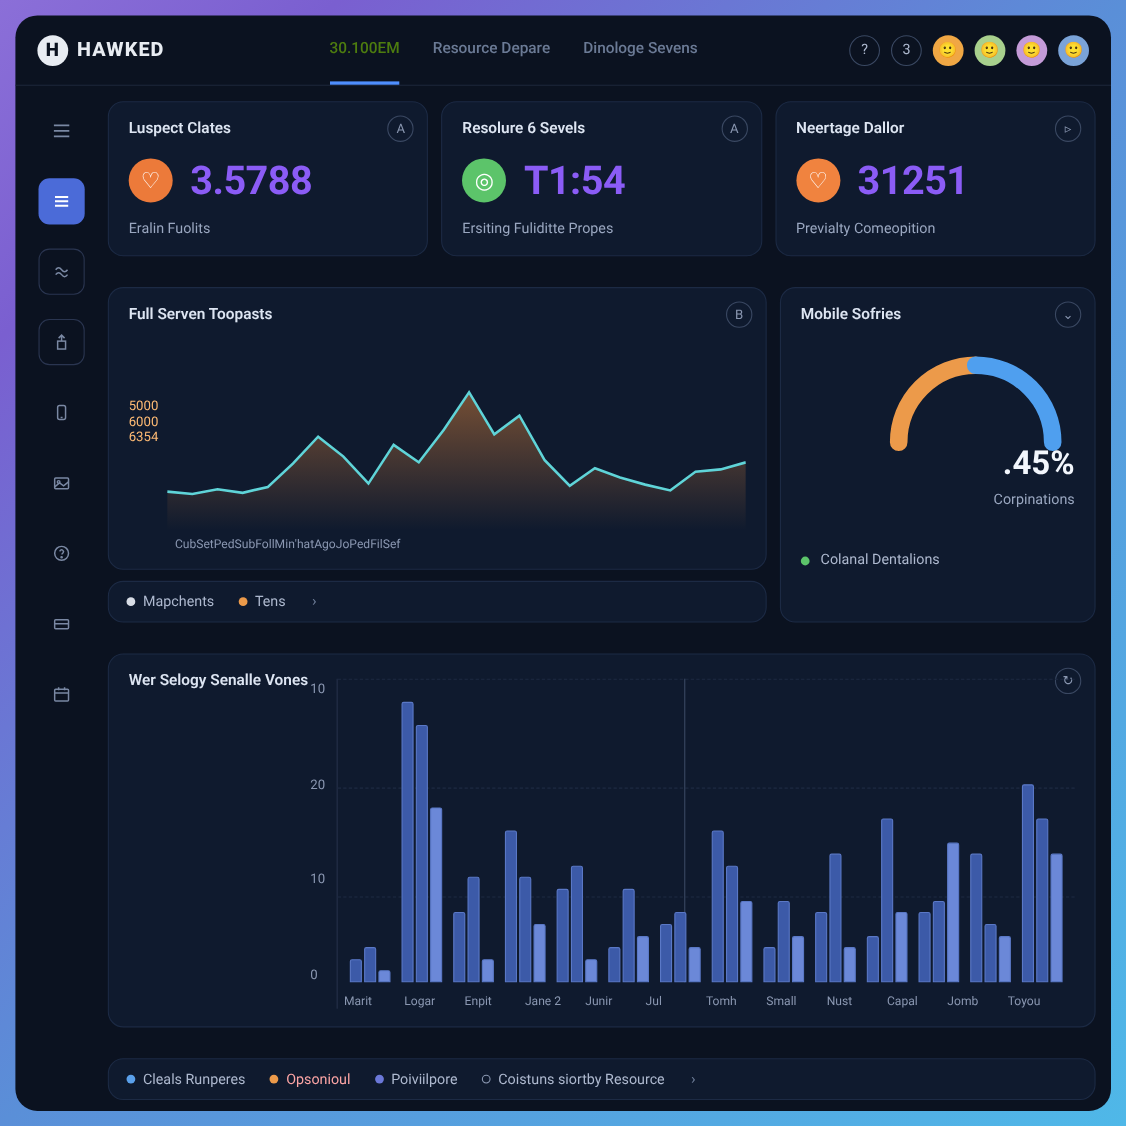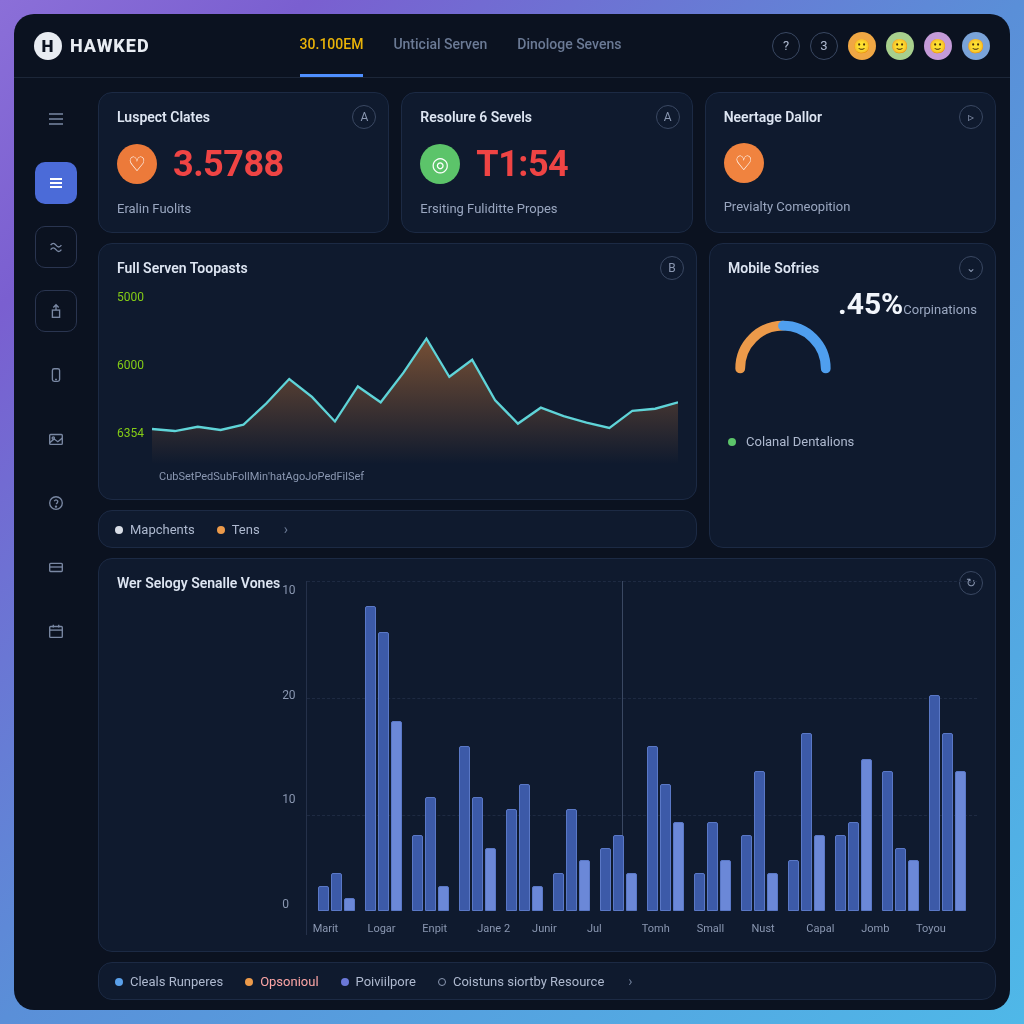--- a/index.html
+++ b/index.html
@@ -8,50 +8,50 @@
     font-family: -apple-system, 'Segoe UI', Roboto, sans-serif;
     background: linear-gradient(135deg, #8b6fd8 0%, #7a5fd0 15%, #5a8fd8 50%, #4fb8e8 100%);
     padding: 14px; color: #e8ecf2; overflow: hidden;
   }
   .app { width:100%; height:100%; background:#0b1220; border-radius:20px; display:flex; flex-direction:column; overflow:hidden; }
   .header { height:64px; display:flex; align-items:center; padding:0 20px; border-bottom:1px solid #1c2638; }
   .logo { display:flex; align-items:center; gap:8px; font-weight:800; letter-spacing:1px; font-size:18px; }
   .logo-badge { width:28px; height:28px; border-radius:50%; background:#e8ecf2; color:#0b1220; display:flex; align-items:center; justify-content:center; font-weight:900; font-size:17px; }
   .tabs { display:flex; gap:30px; margin-left:150px; }
   .tab { color:#6b7a95; font-size:14px; font-weight:500; padding:22px 0; cursor:pointer; border-bottom:3px solid transparent; }
-  .tab.active { color:#eab308; border-bottom-color:#4f8fff; }
+  .tab.active { color:#4d7c0f; border-bottom-color:#4f8fff; }
   .header-right { margin-left:auto; display:flex; align-items:center; gap:10px; }
   .circ { width:28px; height:28px; border-radius:50%; border:1.5px solid #3a4862; display:flex; align-items:center; justify-content:center; font-size:13px; color:#aeb9cf; cursor:pointer; }
   .avatar { width:28px; height:28px; border-radius:50%; display:flex; align-items:center; justify-content:center; font-size:14px; cursor:pointer; }
   .body { flex:1; display:flex; min-height:0; }
   .sidebar { width:84px; display:flex; flex-direction:column; align-items:center; padding-top:20px; gap:22px; }
   .side-item { width:42px; height:42px; border-radius:10px; display:flex; align-items:center; justify-content:center; color:#7a88a3; cursor:pointer; }
   .side-item.active { background:#4b6bd8; color:#fff; }
   .side-item.box { border:1px solid #2a3550; border-radius:10px; }
-  .main { flex:1; padding:14px 14px 10px 0; display:flex; flex-direction:column; gap:10px; min-height:0; }
+  .main { flex:1; padding:14px 14px 10px 0; display:flex; flex-direction:column; gap:28px; min-height:0; }
   .row { display:flex; gap:12px; }
   .card { background:#0f1a2e; border:1px solid #1c2a44; border-radius:14px; padding:16px 18px; position:relative; }
   .kpi { flex:1; }
   .card-title { font-size:14px; font-weight:600; color:#dde5f2; }
   .corner { position:absolute; top:12px; right:12px; width:24px; height:24px; border-radius:50%; border:1.5px solid #3a4862; display:flex; align-items:center; justify-content:center; font-size:12px; color:#8a97b1; cursor:pointer; }
   .kpi-row { display:flex; align-items:center; gap:16px; margin-top:18px; }
   .kpi-icon { width:40px; height:40px; border-radius:50%; display:flex; align-items:center; justify-content:center; color:#fff; font-size:20px; }
   .bg-orange{background:#ec7a3a;} .bg-green{background:#5cc46a;} .bg-orange2{background:#f0833f;}
-  .kpi-val { font-size:36px; font-weight:700; color:#ef4444; letter-spacing:-0.5px; }
+  .kpi-val { font-size:36px; font-weight:700; color:#8b5cf6; letter-spacing:-0.5px; }
   .kpi-sub { margin-top:16px; font-size:13px; color:#9aa7c0; }
   .chart-card { flex:1; }
   .line-chart { position:relative; height:180px; margin-top:8px; display:flex; }
-  .yaxis { display:flex; flex-direction:column; justify-content:space-between; font-size:12px; color:#84cc16; padding:6px 8px 24px 0; }
+  .yaxis { display:flex; flex-direction:column; justify-content:center; font-size:12px; color:#fdba74; padding:6px 8px 24px 0; }
   .plot { flex:1; position:relative; }
   .xaxis { display:flex; font-size:11px; color:#8a97b1; margin-top:6px; padding-left:42px; padding-right:6px; }
   .legend { display:flex; align-items:center; gap:22px; padding:10px 16px; border:1px solid #1c2a44; border-radius:14px; font-size:13px; color:#aeb9cf; background:#0f1a2e; }
   .legend .dot { width:8px; height:8px; border-radius:50%; display:inline-block; margin-right:7px; vertical-align:middle; }
   .legend .chev { margin-left:2px; color:#6b7a95; cursor:pointer; font-size:14px; }
   .side-card { width:287px; }
-  .gauge-wrap { display:flex; align-items:flex-start; margin-top:18px; }
+  .gauge-wrap { display:flex; flex-direction:column; align-items:flex-end; margin-top:18px; }
   .gauge-val { font-size:30px; font-weight:700; color:#f2f6fc; margin-top:-8px; }
   .gauge-sub { font-size:13px; color:#9aa7c0; margin-top:8px; }
   .legend-item { display:flex; align-items:center; gap:10px; font-size:13px; color:#aeb9cf; margin-top:40px; }
   .bar-card { flex:1; min-height:0; display:flex; flex-direction:row; }
   .bar-chart { flex:1; position:relative; display:flex; margin-top:6px; }
   .bar-yaxis { display:flex; flex-direction:column; justify-content:space-between; font-size:12px; color:#8a97b1; padding:2px 10px 24px 2px; }
   .bar-plot { flex:1; position:relative; border-left:1px solid #25314a; }
   .gridline { position:absolute; left:0; right:0; border-top:1px dashed #1e2a42; }
   .bars { position:absolute; left:6px; right:6px; bottom:24px; top:0; display:flex; align-items:flex-end; }
   .bar-group { flex:1; display:flex; align-items:flex-end; justify-content:center; gap:2px; height:100%; }
@@ -67,21 +67,21 @@
 
 <div class="app">
 
   <div class="header">
     <div class="logo">
       <span class="logo-badge">H</span>
       <span>HAWKED</span>
     </div>
     <div class="tabs">
       <div class="tab active">30.100EM</div>
-      <div class="tab">Unticial Serven</div>
+      <div class="tab">Resource Depare</div>
       <div class="tab">Dinologe Sevens</div>
     </div>
     <div class="header-right">
       <div class="circ">?</div>
       <div class="circ">3</div>
       <div class="avatar" style="background:#f0a744">🙂</div>
       <div class="avatar" style="background:#a8d08d">🙂</div>
       <div class="avatar" style="background:#c49bd8">🙂</div>
       <div class="avatar" style="background:#7aa3d8">🙂</div>
     </div>
@@ -171,20 +171,21 @@
             <div class="kpi-icon bg-green">◎</div>
             <div class="kpi-val">T1:54</div>
           </div>
           <div class="kpi-sub">Ersiting Fuliditte Propes</div>
         </div>
         <div class="card kpi">
           <div class="card-title">Neertage Dallor</div>
           <div class="corner">▹</div>
           <div class="kpi-row">
             <div class="kpi-icon bg-orange2">♡</div>
+            <div class="kpi-val">31251</div>
           </div>
           <div class="kpi-sub">Previalty Comeopition</div>
         </div>
       </div>
 
       <div class="row">
         <div style="flex:1; display:flex; flex-direction:column; gap:10px;">
           <div class="card chart-card">
             <div class="card-title">Full Serven Toopasts</div>
             <div class="corner">B</div>

